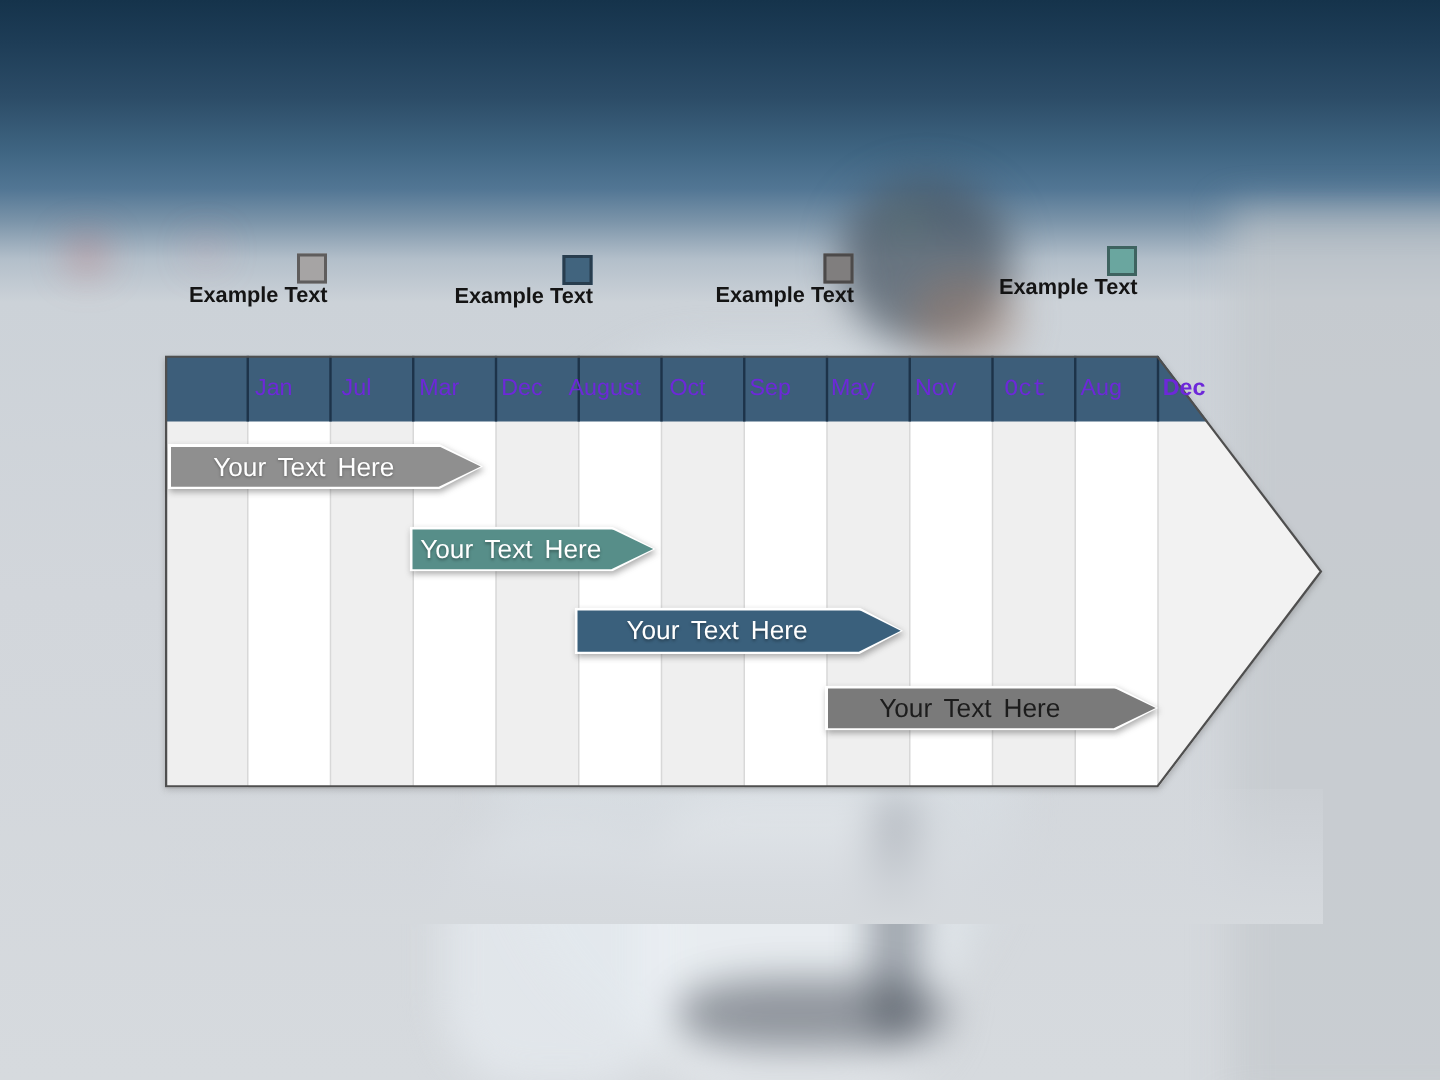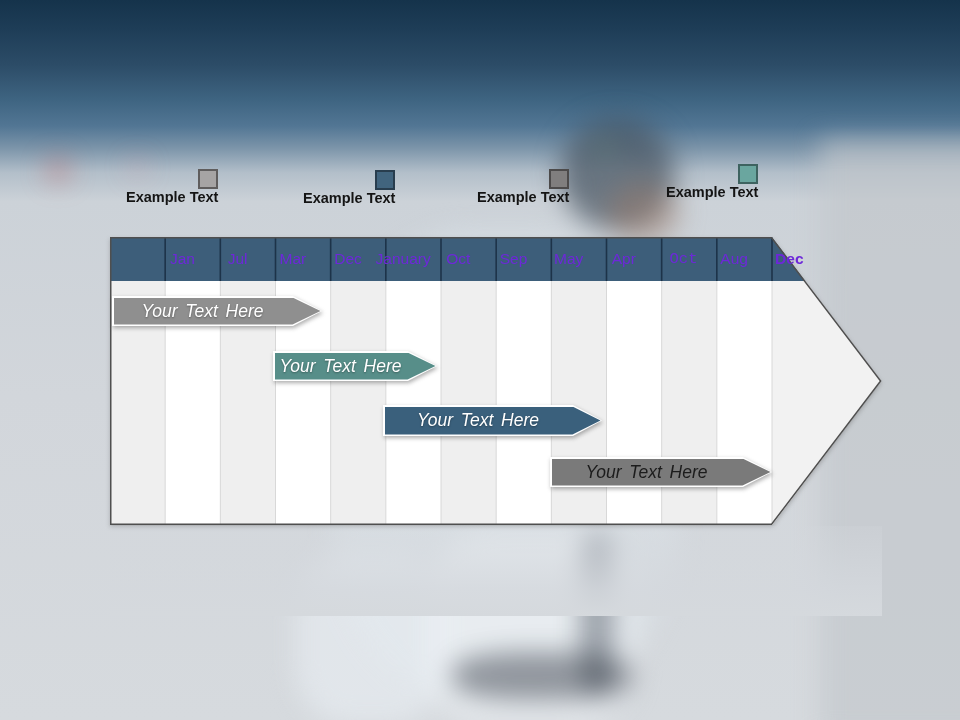--- a/index.html
+++ b/index.html
@@ -53,21 +53,21 @@
   .months span:nth-child(9){left:441.33px;}.months span:nth-child(10){left:501px;font-family:Liberation Mono, monospace;}
   .months span:nth-child(11){left:551.67px;}.months span:nth-child(12){left:606.83px;font-weight:bold;}
 
   
   .bar{position:absolute;filter:drop-shadow(1px 2px 2px rgba(70,70,70,.45));}
   .bar .shape-outer{position:absolute;inset:0;background:#fff;
     clip-path:polygon(0 0,calc(100% - 29px) 0,100% 50%,calc(100% - 29px) 100%,0 100%);}
   .bar .shape-inner{position:absolute;inset:1.5px;
     clip-path:polygon(0 0,calc(100% - 28px) 0,100% 50%,calc(100% - 28px) 100%,0 100%);}
   .bar .txt{position:absolute;inset:0;display:flex;align-items:center;justify-content:center;
-    padding-right:29px;font-size:17.5px;word-spacing:3px;white-space:nowrap;font-style:italic;}
+    padding-right:29px;font-size:17.5px;word-spacing:3px;white-space:nowrap;}
   .bar .txt.light{color:#fff;text-shadow:0 1px 2px rgba(0,0,0,.35);}
   #bar-0{left:2px;top:59px;width:210px;height:30px;}
   #bar-1{left:163px;top:114px;width:164px;height:30px;}
   #bar-2{left:273px;top:168px;width:219px;height:31px;}
   #bar-3{left:440px;top:220px;width:222px;height:30px;}
 
   
   .reflection{position:absolute;left:110px;top:526px;width:772px;height:90px;overflow:hidden;pointer-events:none;}
   .reflection .fade{position:absolute;inset:0;
     background:linear-gradient(180deg,rgba(211,215,220,.25) 0%,rgba(212,216,221,.85) 70%,#d5d9dd 100%);}
@@ -157,25 +157,25 @@
         </g>
       </g>
       <polygon points="0.75,0.75 661.6,0.75 770.6,144 661.6,287.25 0.75,287.25" fill="none" stroke="#4f4f4f" stroke-width="1.5"></polygon>
     </svg>
 
     <div class="months">
       <span>Jan</span>
       <span>Jul</span>
       <span>Mar</span>
       <span>Dec</span>
-      <span>January</span>
+      <span>August</span>
       <span>Oct</span>
       <span>Sep</span>
       <span>May</span>
-      <span>Apr</span>
+      <span>Nov</span>
       <span>Oct</span>
       <span>Aug</span>
       <span>Dec</span>
     </div>
 
     <div class="bar" id="bar-0">
       <div class="shape-outer"></div>
       <div class="shape-inner" style="background-color: rgb(143, 143, 143);"></div>
       <div class="txt light" style="color: rgb(255, 255, 255);">Your Text Here</div>
     </div>

